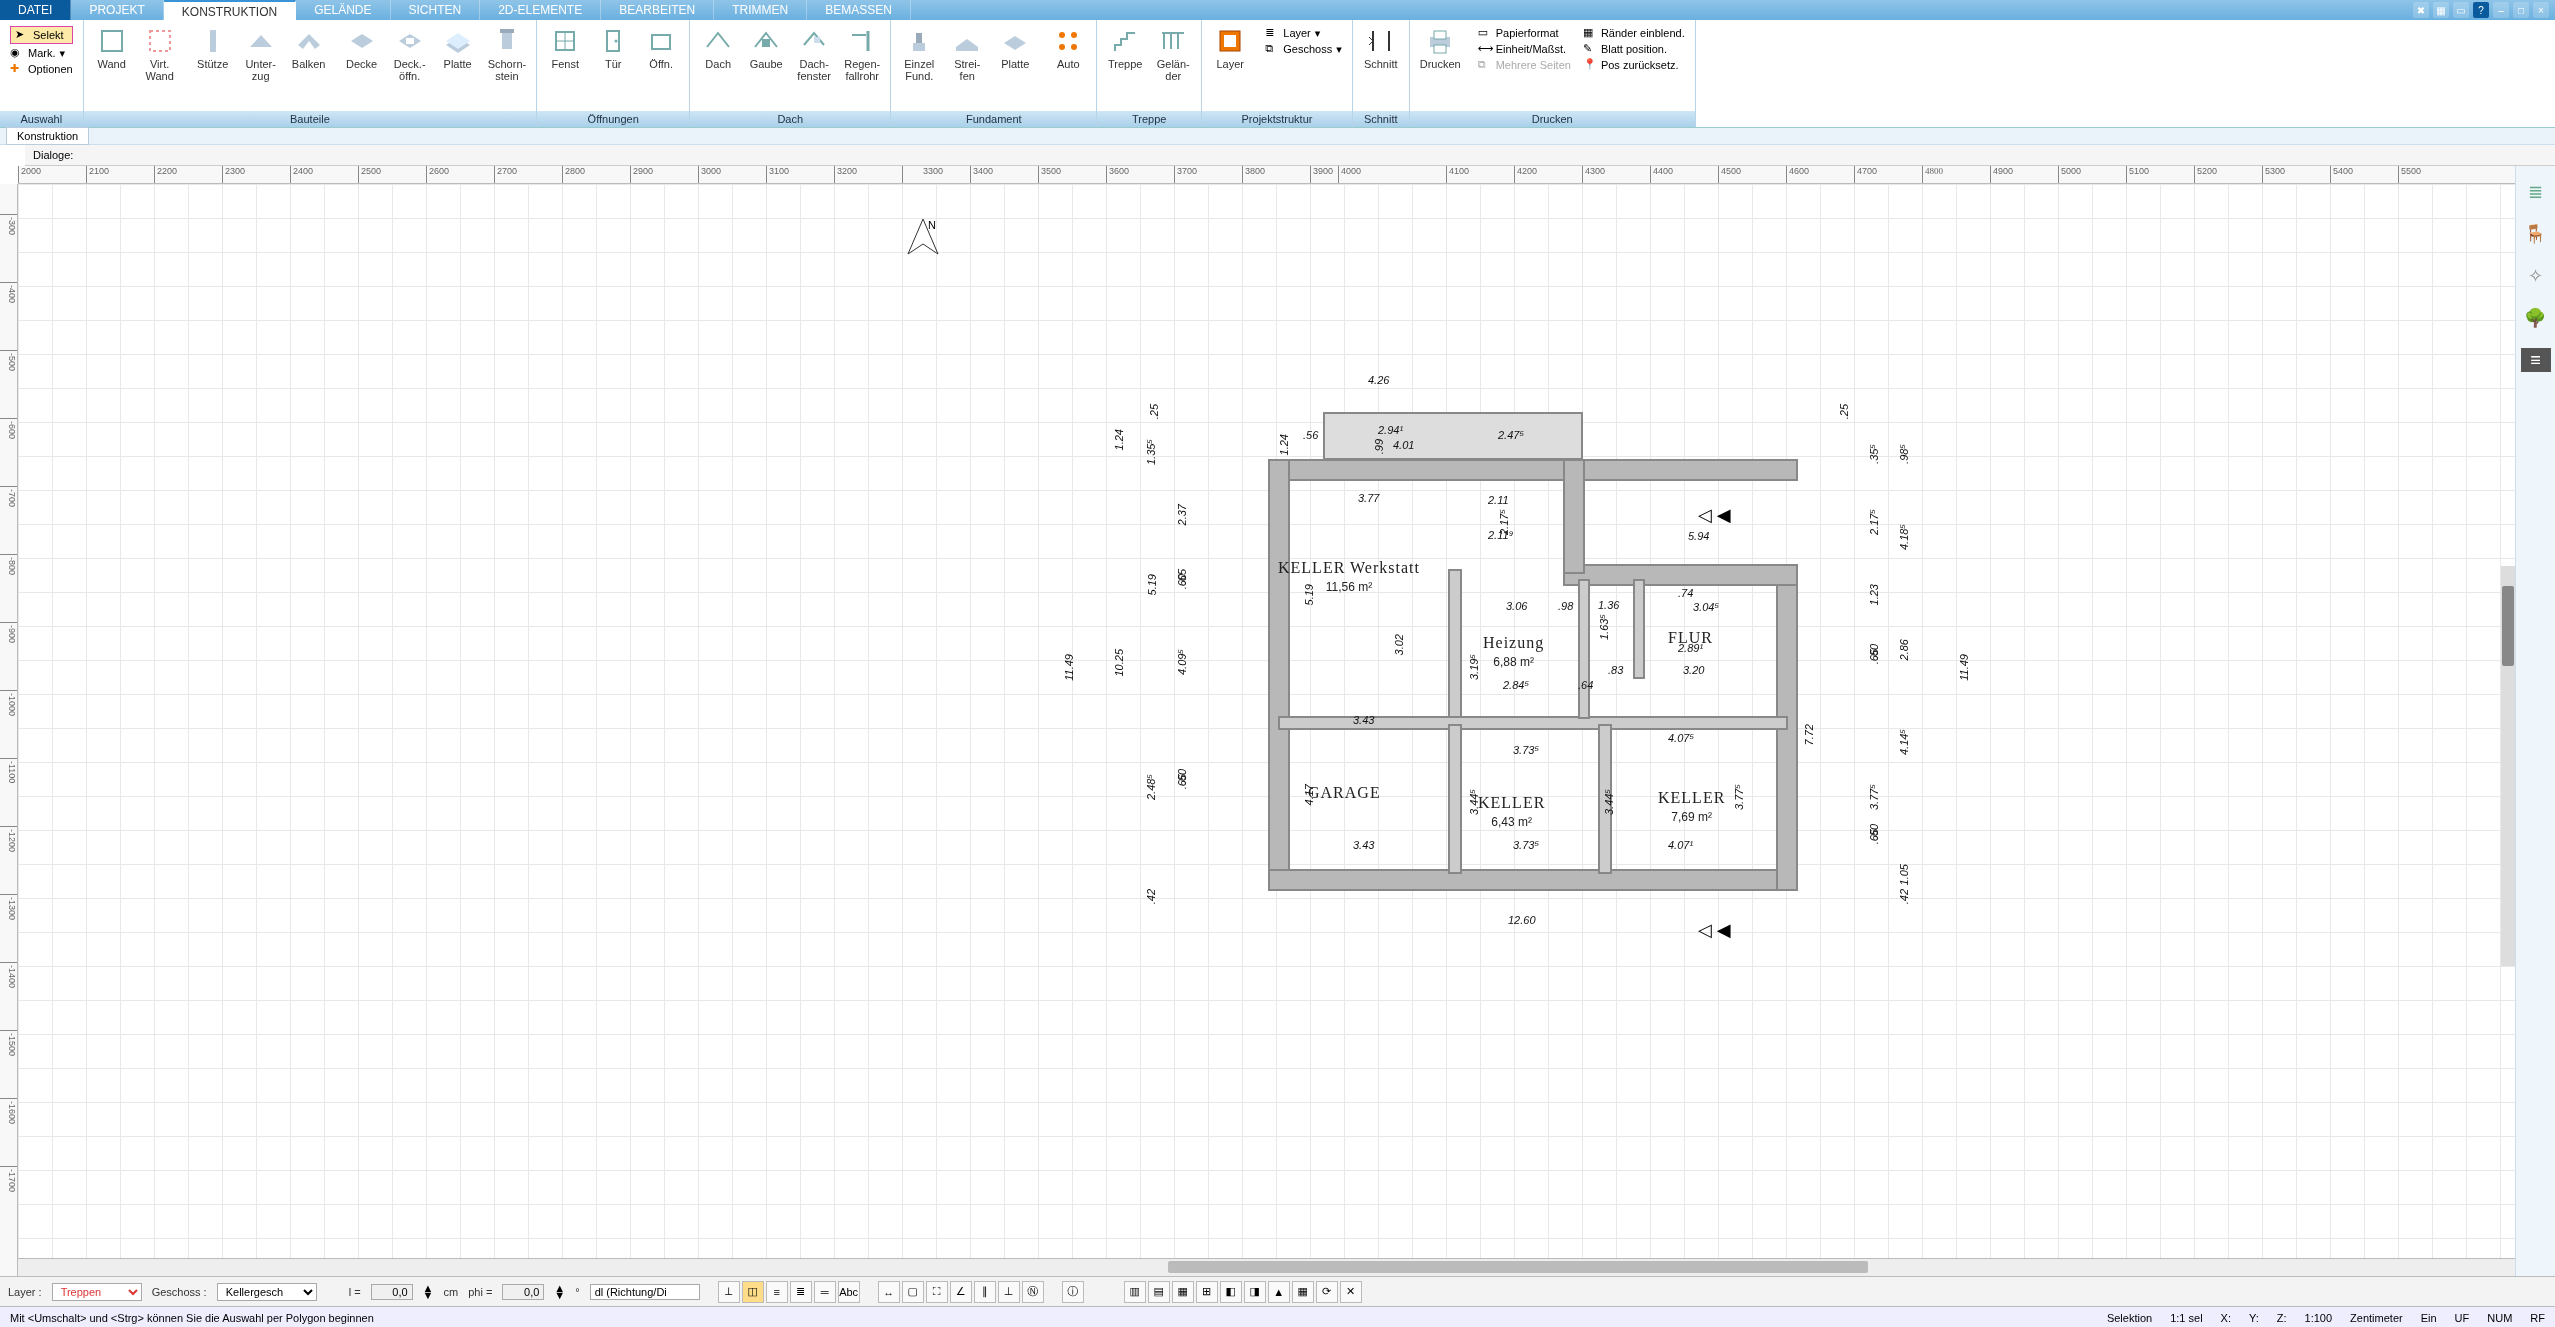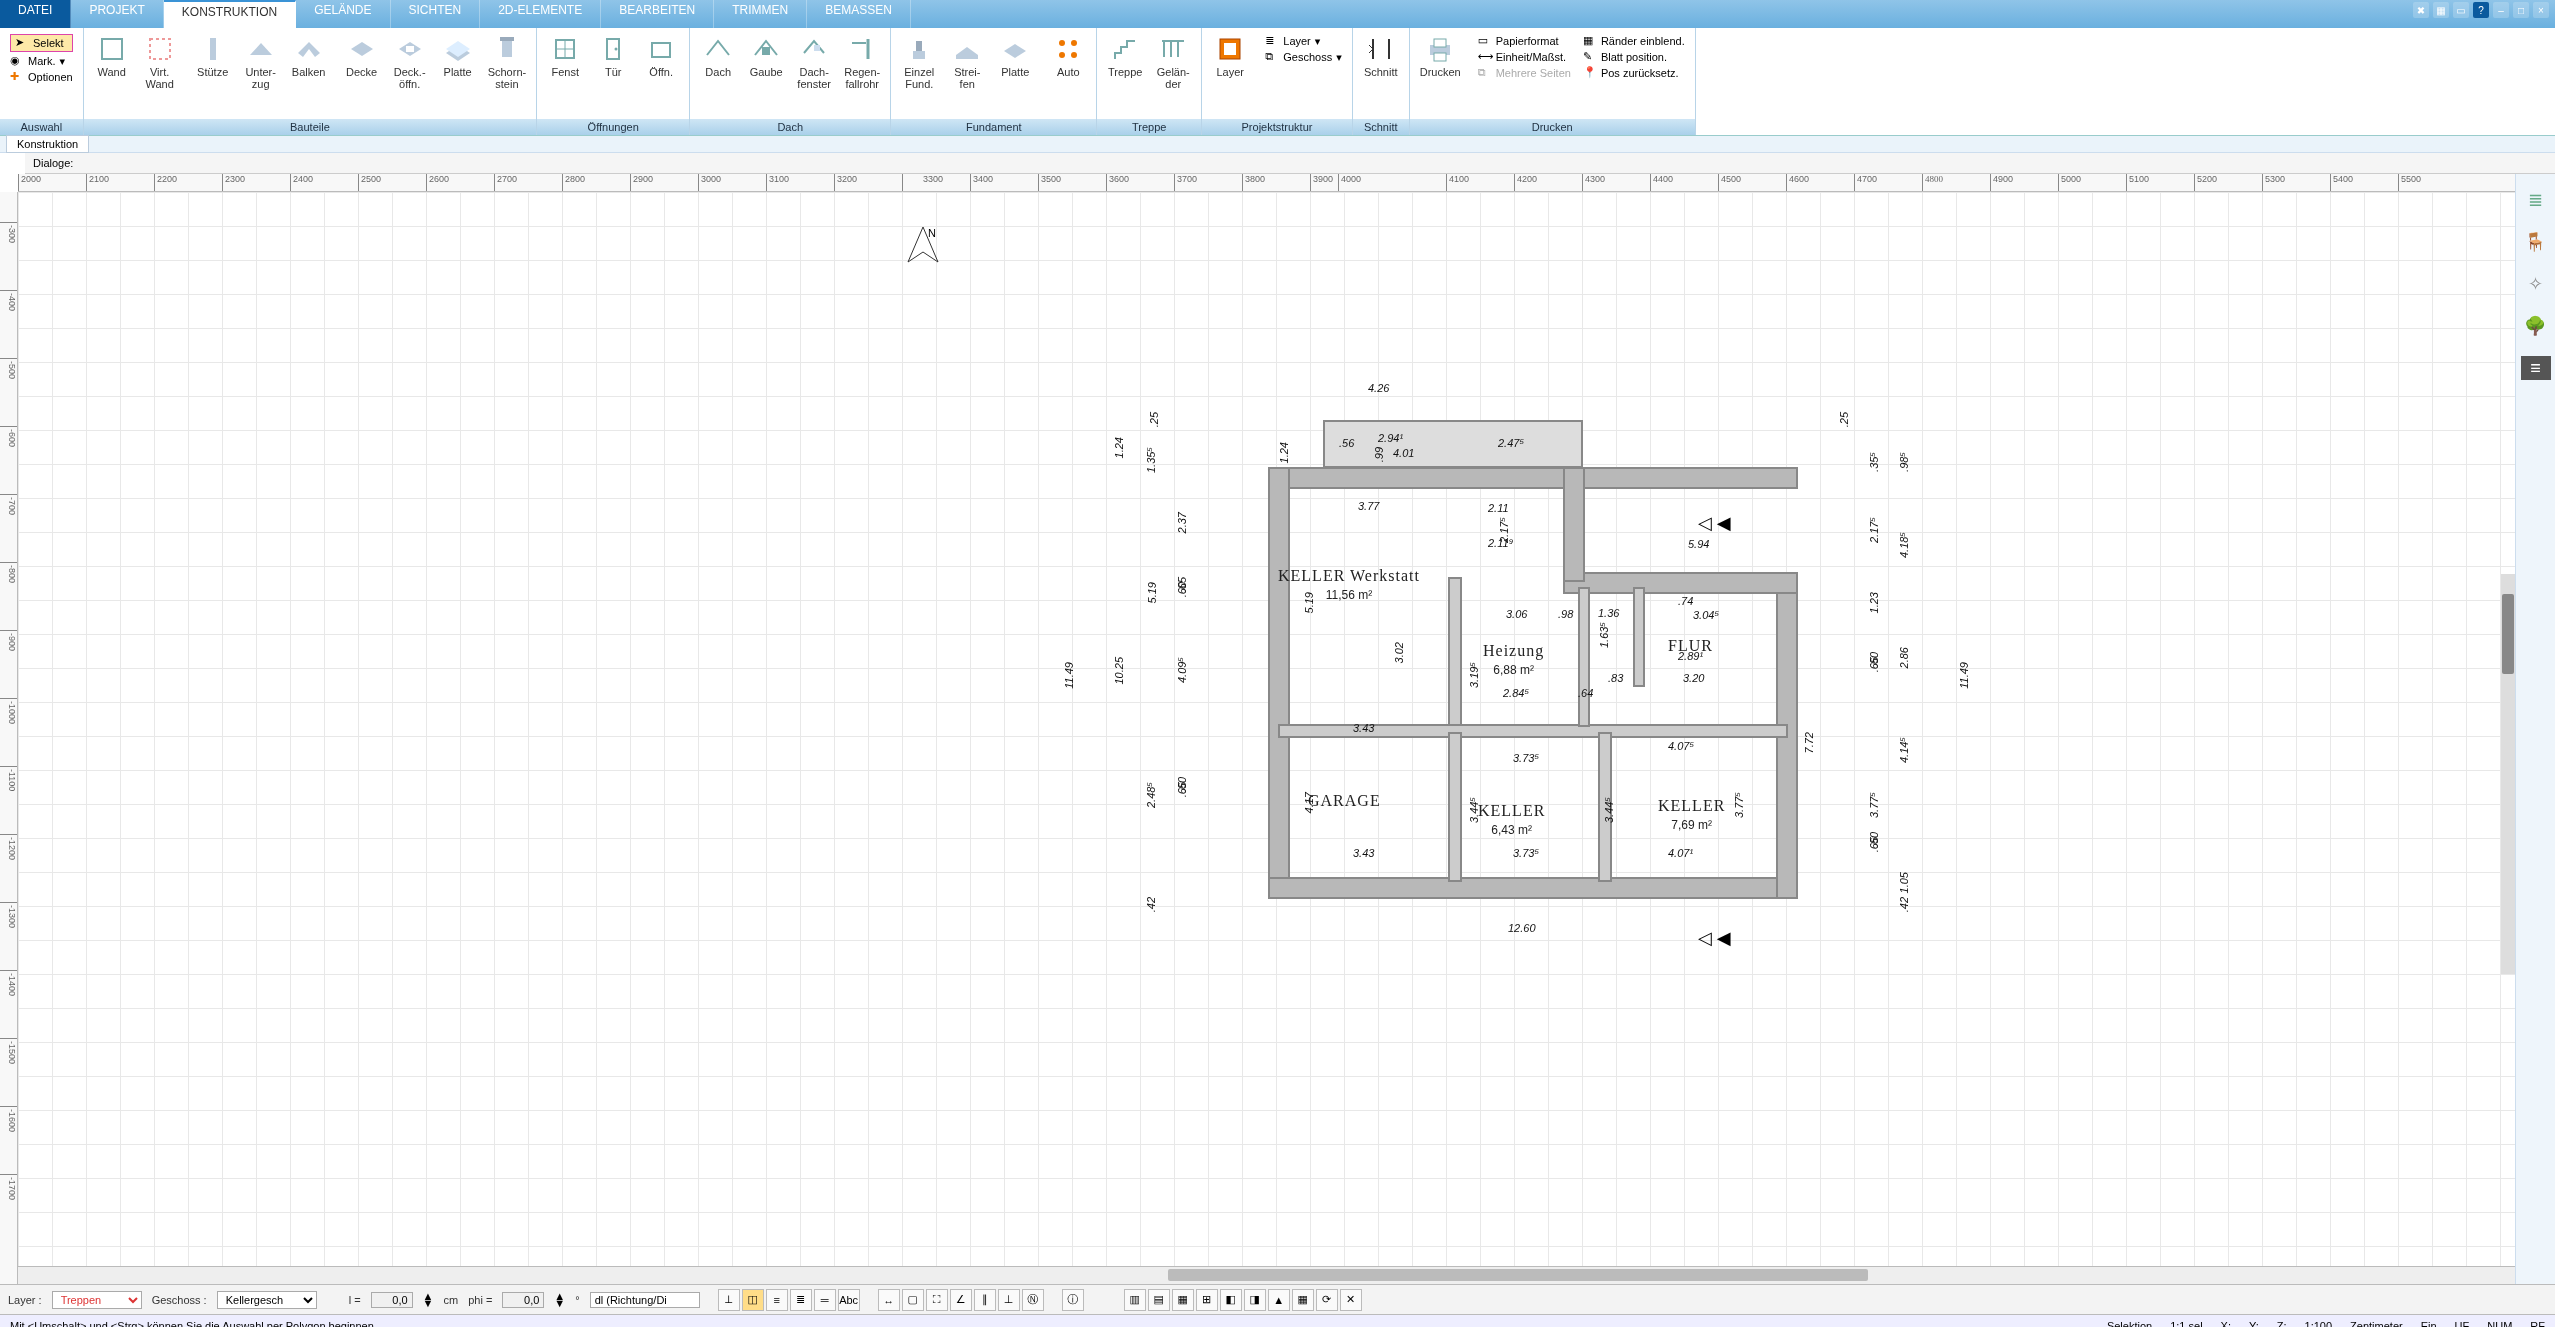--- a/index.html
+++ b/index.html
@@ -1,19 +1,19 @@
 <!DOCTYPE html>
 <html><head>
 <meta charset="utf-8">
 <style>
 * { margin: 0; padding: 0; box-sizing: border-box; font-family: "Segoe UI", Tahoma, sans-serif; font-size: 11px; }
 body { background: #fff; overflow: hidden; width: 2555px; height: 1327px; }
 
 
-.menubar { display: flex; background: linear-gradient(#8fc4e8,#6ab0df); height: 28px; align-items: stretch; color: #fff; }
+.menubar { display: flex; background: linear-gradient(#8fc4e8,#6ab0df); height: 20px; align-items: stretch; color: #fff; }
 .menubar .tab { padding: 3px 18px; cursor: pointer; border-right: 1px solid rgba(255,255,255,.3); font-size: 12px; }
 .menubar .tab.dark { background: #0a5a9e; }
 .menubar .tab.active { background: #fff; color: #333; border-top: 2px solid #3a93d6; }
 .menubar .spacer { flex: 1; }
 .menubar .win-icons { display: flex; gap: 4px; padding: 2px 6px; }
 .menubar .win-icons span { width: 16px; height: 16px; background: rgba(255,255,255,.2); border-radius: 2px; display:inline-flex; align-items:center; justify-content:center; font-size:10px; }
 
 
 .ribbon { display: flex; border-bottom: 1px solid #9cc; background: #fff; height: 108px; }
 .ribbon-group { border-right: 1px solid #b8d4e8; display: flex; flex-direction: column; }
@@ -530,21 +530,21 @@
             <div class="room-label" style="left: 490px; top: 285px;">FLUR</div>
             <div class="room-label" style="left: 130px; top: 440px;">GARAGE</div>
             <div class="room-label" style="left: 300px; top: 450px;">KELLER<br><span class="room-area">6,43 m²</span></div>
             <div class="room-label" style="left: 480px; top: 445px;">KELLER<br><span class="room-area">7,69 m²</span></div>
           </div>
         <div id="dims">
             <div class="dim" style="left: 190px; top: 30px;">4.26</div>
             <div class="dim" style="left: 320px; top: 85px;">2.47⁵</div>
             <div class="dim" style="left: 200px; top: 80px;">2.94¹</div>
             <div class="dim" style="left: 215px; top: 95px;">4.01</div>
-            <div class="dim" style="left: 125px; top: 85px; margin-left: 36px;">.56</div>
+            <div class="dim" style="left: 125px; top: 85px;">.56</div>
             <div class="dim" style="left: 180px; top: 148px;">3.77</div>
             <div class="dim" style="left: 310px; top: 150px;">2.11</div>
             <div class="dim" style="left: 310px; top: 185px;">2.11⁹</div>
             <div class="dim" style="left: 510px; top: 186px;">5.94</div>
             <div class="dim" style="left: 328px; top: 256px;">3.06</div>
             <div class="dim" style="left: 380px; top: 256px;">.98</div>
             <div class="dim" style="left: 420px; top: 255px;">1.36</div>
             <div class="dim" style="left: 500px; top: 243px;">.74</div>
             <div class="dim" style="left: 515px; top: 257px;">3.04⁵</div>
             <div class="dim" style="left: 500px; top: 298px;">2.89¹</div>

